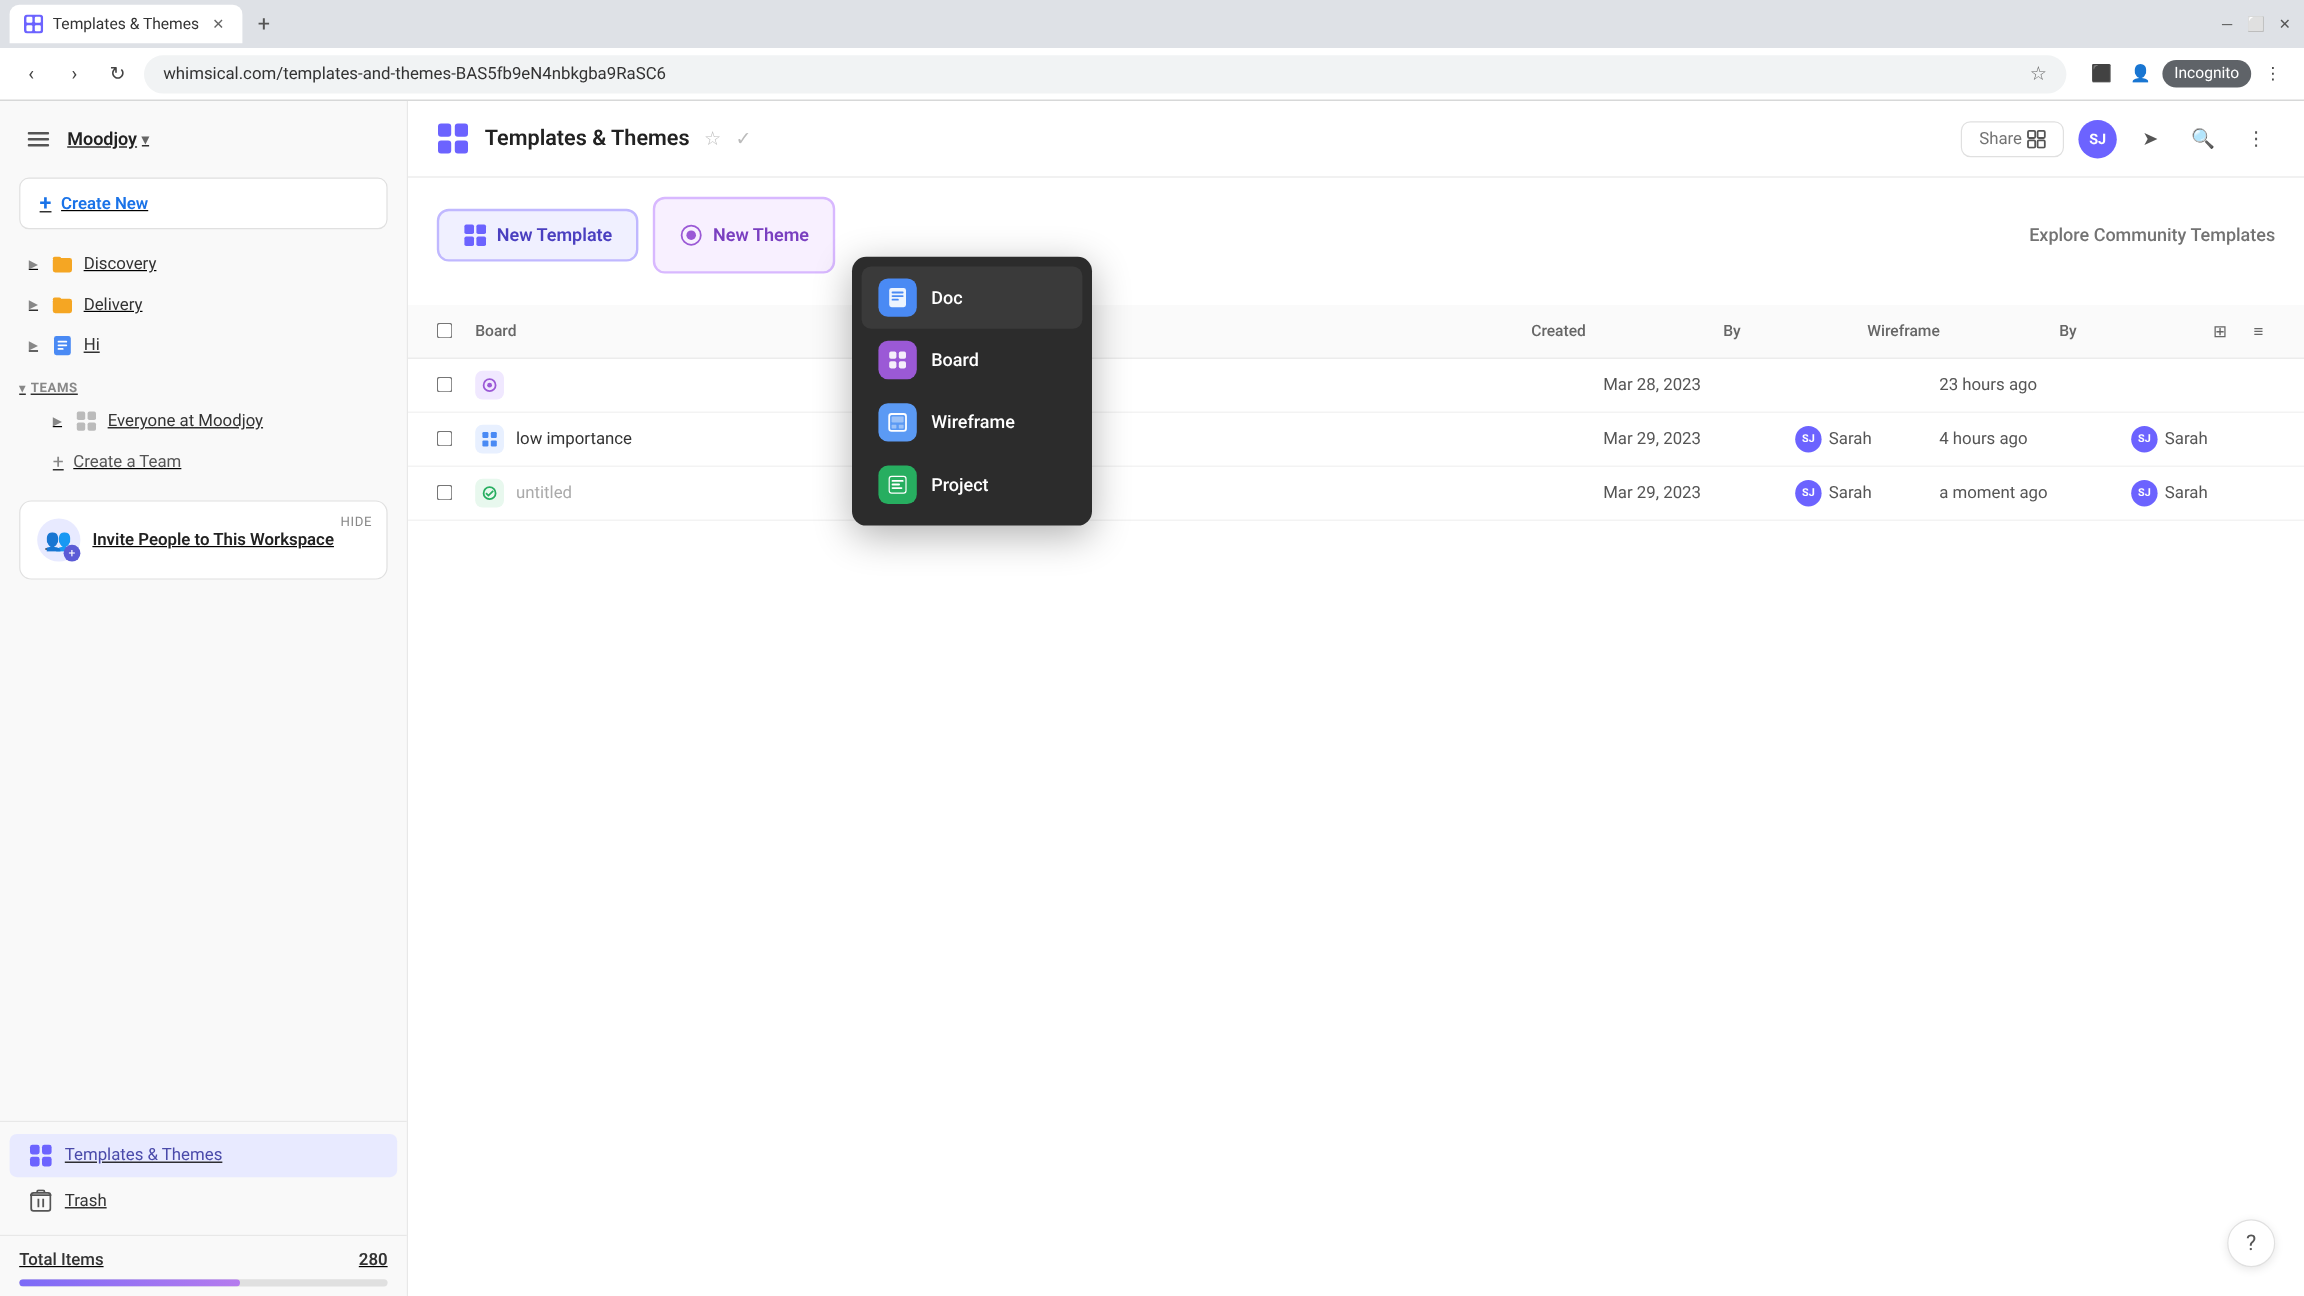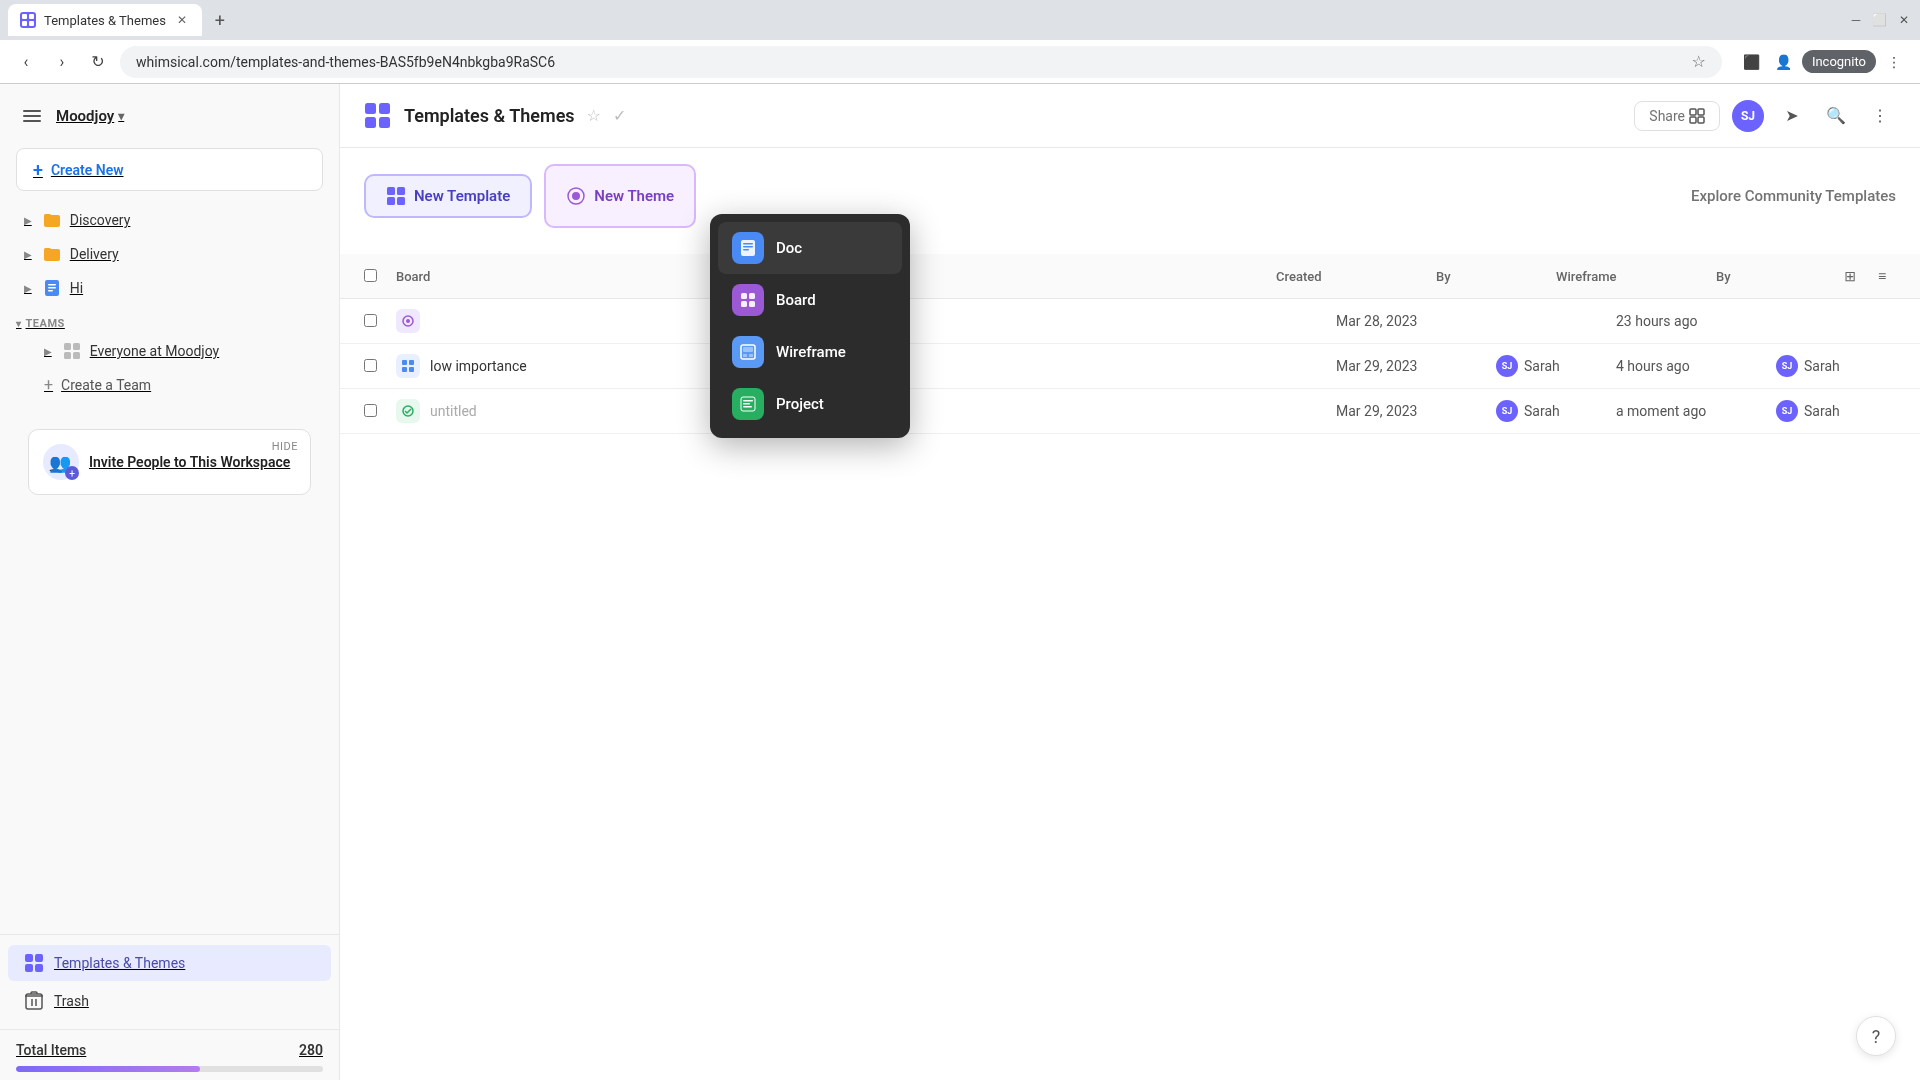--- a/index.html
+++ b/index.html
@@ -39,21 +39,21 @@
     .sidebar-item { display: flex; align-items: center; gap: 8px; padding: 7px 16px; cursor: pointer; font-size: 14px; color: #333; border-radius: 6px; margin: 0 8px; }
     .sidebar-item-icon { width: 20px; height: 20px; display: flex; align-items: center; justify-content: center; flex-shrink: 0; }
     .sidebar-item-label { font-size: 14px; }
     .chevron-right { font-size: 10px; color: #888; margin-right: 2px; }
 
     .teams-header { padding: 8px 16px 4px; font-size: 11px; font-weight: 700; color: #888; letter-spacing: 0.5px; display: flex; align-items: center; gap: 4px; cursor: pointer; }
     .teams-chevron { font-size: 10px; }
 
     .sidebar-create-team { display: flex; align-items: center; gap: 8px; padding: 7px 16px 7px 44px; cursor: pointer; font-size: 14px; color: #555; }
 
-    .sidebar-invite { margin: 28px; background: #fff; border: 1px solid #e0e0e0; border-radius: 10px; padding: 14px; position: relative; }
+    .sidebar-invite { margin: 16px; background: #fff; border: 1px solid #e0e0e0; border-radius: 10px; padding: 14px; position: relative; }
     .hide-label { position: absolute; top: 10px; right: 12px; font-size: 11px; color: #888; cursor: pointer; text-transform: uppercase; letter-spacing: 0.5px; }
     .invite-content { display: flex; align-items: center; gap: 10px; }
     .invite-icon { width: 36px; height: 36px; background: #e8eaff; border-radius: 50%; display: flex; align-items: center; justify-content: center; font-size: 18px; flex-shrink: 0; position: relative; }
     .invite-plus { position: absolute; bottom: 0; right: 0; background: #5b5bd6; color: #fff; border-radius: 50%; width: 14px; height: 14px; font-size: 10px; display: flex; align-items: center; justify-content: center; }
     .invite-text { font-size: 14px; font-weight: 600; color: #222; line-height: 1.3; }
 
     .sidebar-bottom { margin-top: auto; border-top: 1px solid #e8e8e8; padding: 8px 0; }
     .sidebar-bottom-item { display: flex; align-items: center; gap: 10px; padding: 8px 16px; cursor: pointer; font-size: 14px; color: #333; border-radius: 6px; margin: 2px 8px; }
     .sidebar-bottom-item.active { background: #e8eaff; color: #4a4aaa; }
 

